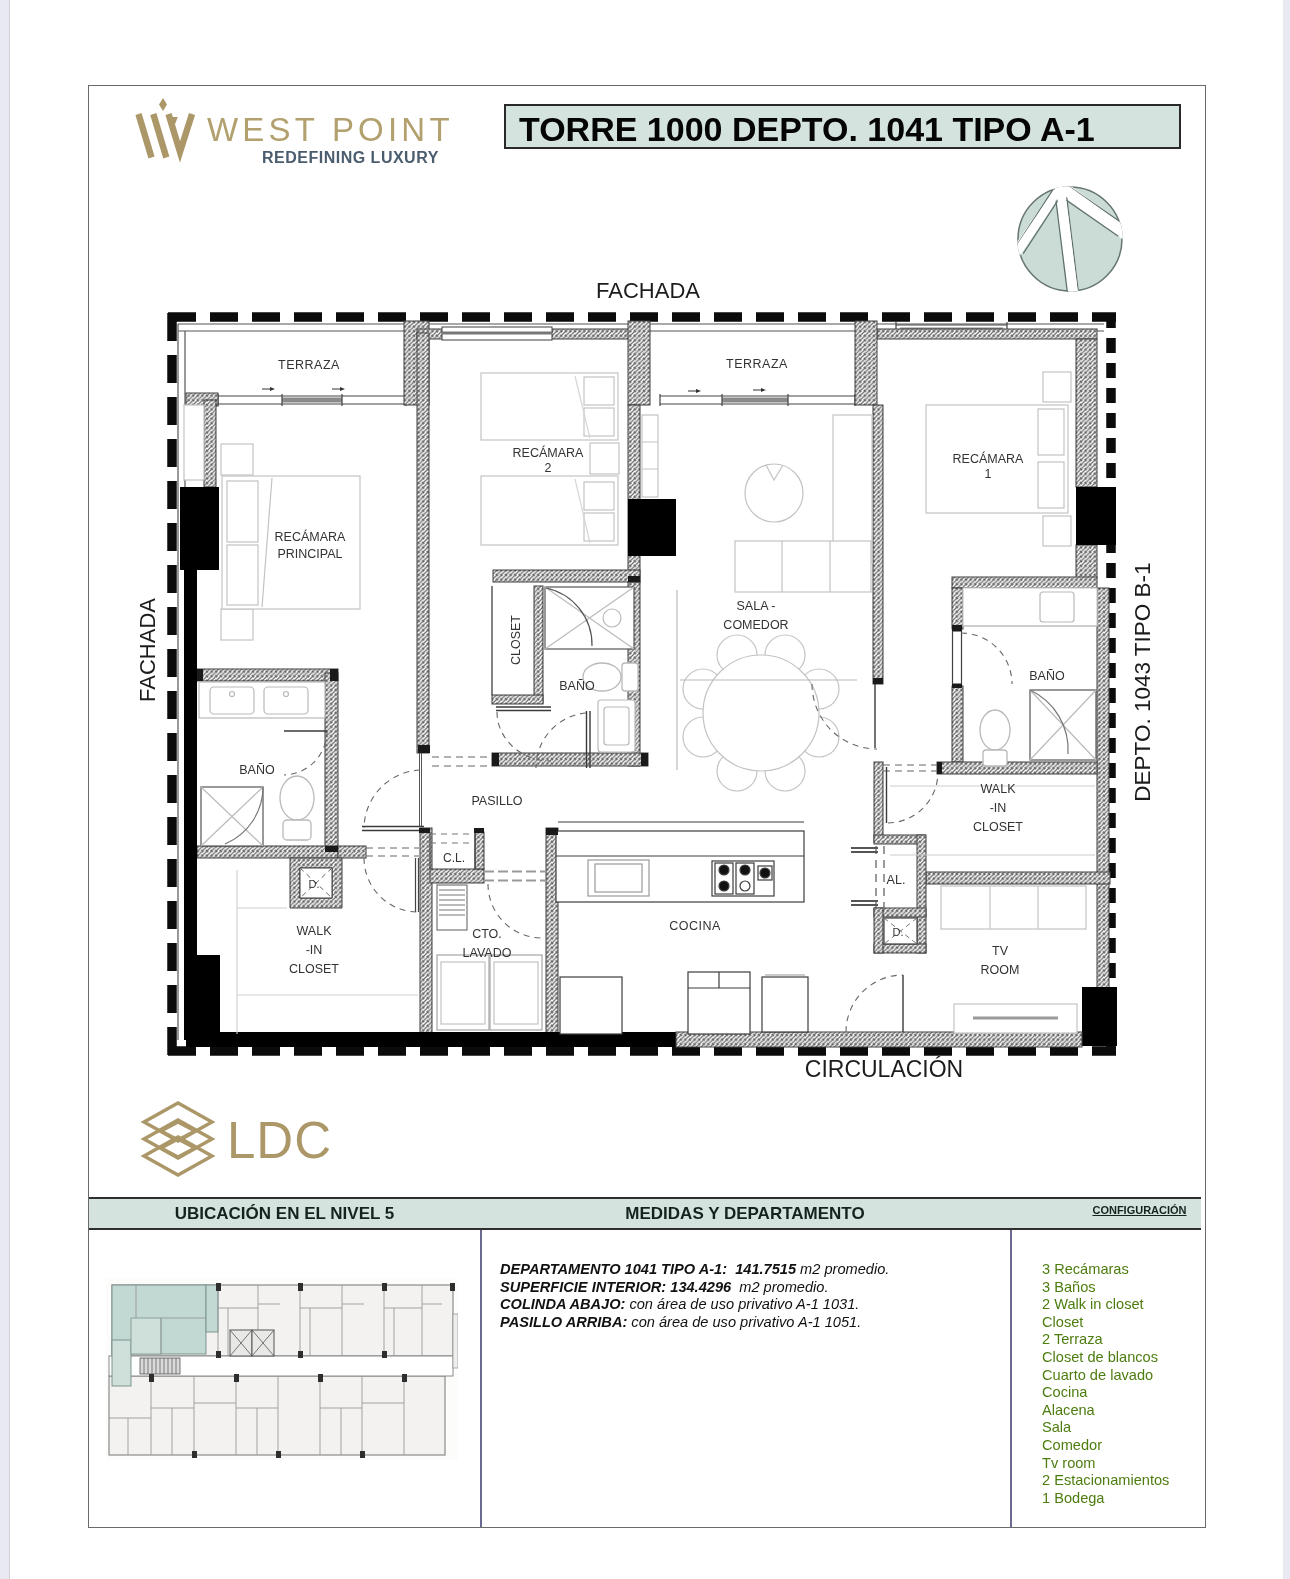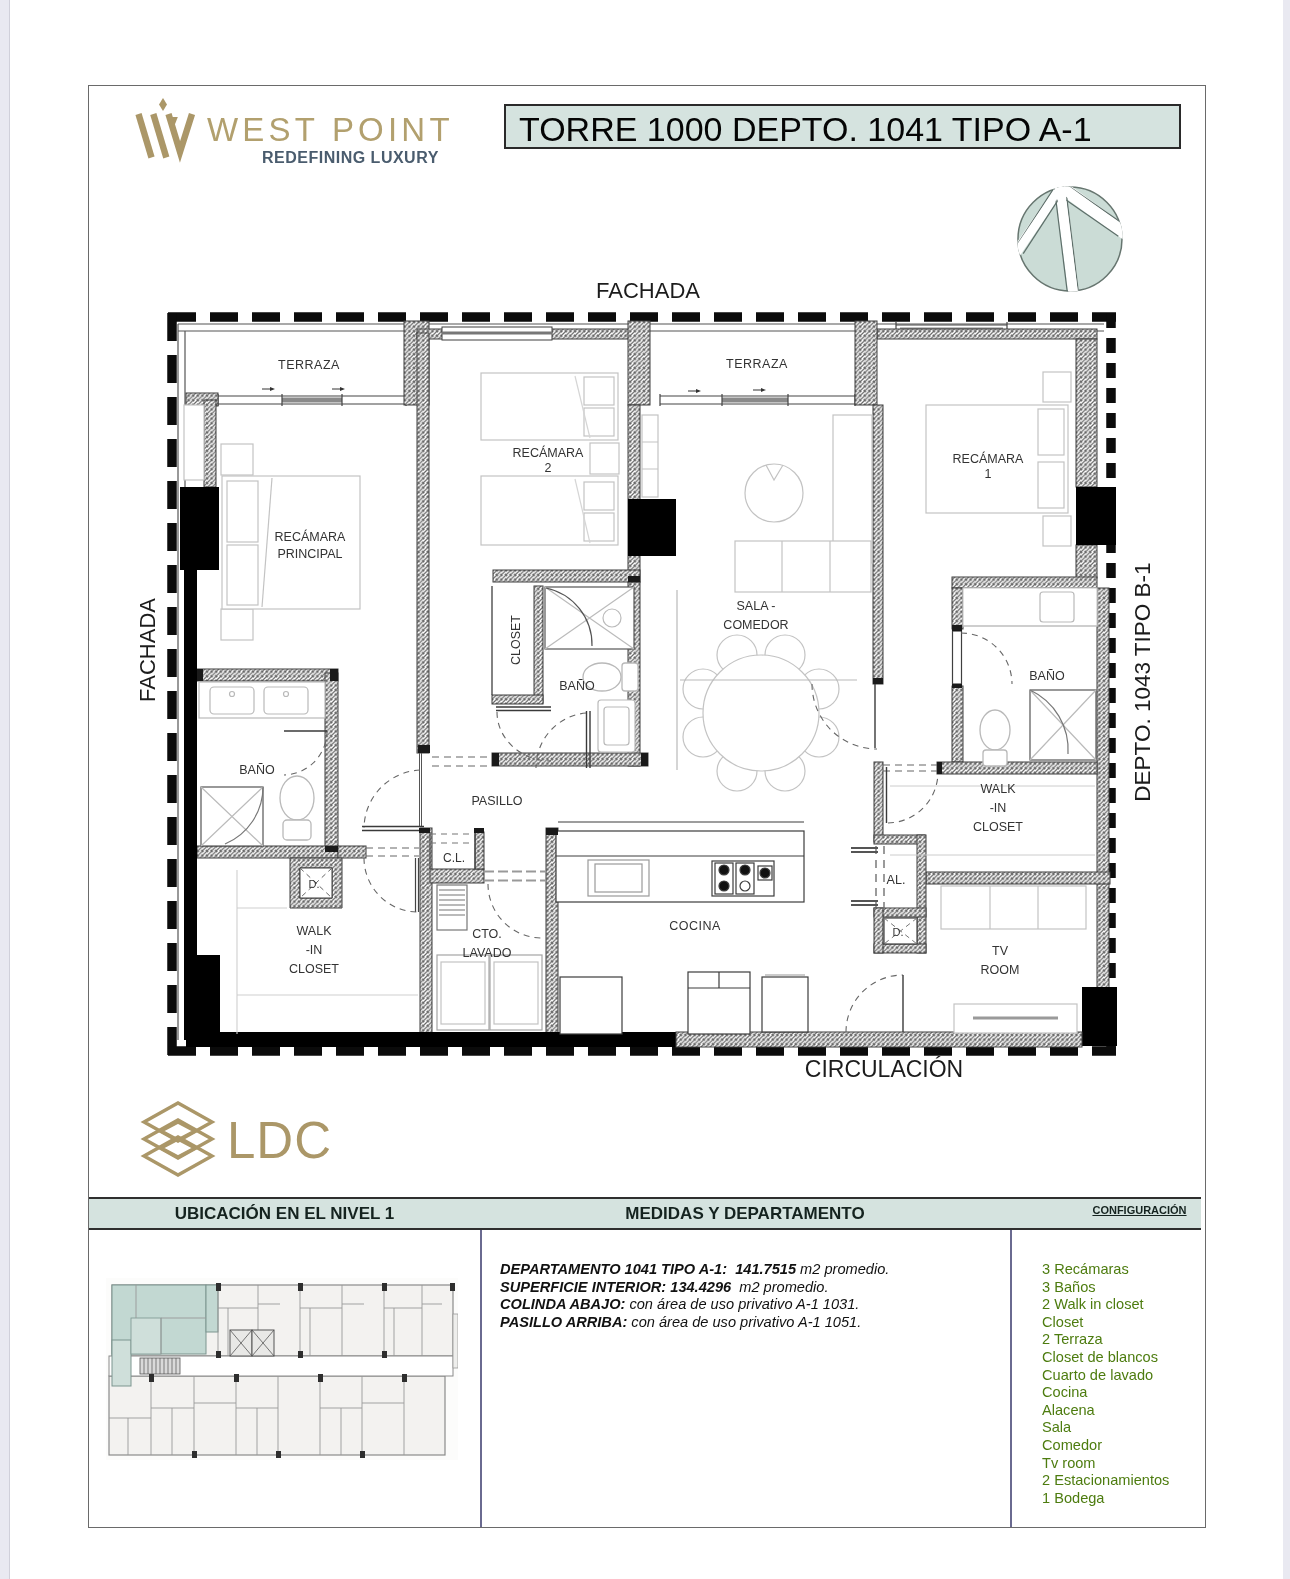--- a/index.html
+++ b/index.html
@@ -26,21 +26,21 @@
     <path d="M43.5,22 L55,60 L67,22" stroke-linejoin="miter"></path>
   </g>
 </svg>
 
 <div class="abs" style="left:207px;top:111px;white-space:nowrap;font-size:33px;letter-spacing:4.2px;color:#b2a06e;">WEST POINT</div>
 
 <div class="abs" style="left:262px;top:149px;white-space:nowrap;font-size:16px;font-weight:bold;letter-spacing:0.5px;color:#4a5c6e;">REDEFINING LUXURY</div>
 
 <div class="abs" style="left:504px;top:104px;width:673px;height:41px;background:#d5e3df;border:2px solid #2a2a2a;"></div>
 
-<div class="abs" style="left:519px;top:110px;white-space:nowrap;font-size:34px;font-weight:normal;color:#050505;">TORRE 1000 DEPTO. 1041 TIPO A-1</div>
+<div class="abs" style="left:519px;top:110px;white-space:nowrap;font-size:34px;font-weight:bold;color:#050505;">TORRE 1000 DEPTO. 1041 TIPO A-1</div>
 
 <svg class="abs" style="left:1010px;top:180px;" width="130" height="130" viewBox="0 0 130 130">
   <defs>
       <clipPath id="cclip">
         <circle cx="60" cy="59" r="52.6"></circle>
       </clipPath>
     </defs>
   <circle cx="60" cy="59" r="52" fill="#cbdcd6" stroke="#66756f" stroke-width="1.5"></circle>
   <g clip-path="url(#cclip)">
     <g stroke="#ffffff" fill="none">
@@ -536,21 +536,21 @@
     <polygon points="6,60 40,41 74,60 40,79"></polygon>
     <polygon points="23,35 40,26 57,35 40,44"></polygon>
     <polygon points="23,52 40,43 57,52 40,61"></polygon>
   </g>
 </svg>
 
 <div class="abs" style="left:227px;top:1111px;font-size:51px;color:#ab9768;letter-spacing:1px;">LDC</div>
 
 <div class="abs" style="left:89px;top:1197px;width:1112px;height:33px;background:#d5e3df;border-top:2px solid #2f2f2f;border-bottom:2px solid #2f2f2f;box-sizing:border-box;"></div>
 
-<div class="abs" style="left:89px;top:1204px;width:391px;text-align:center;font-size:17px;font-weight:bold;color:#15231f;">UBICACIÓN EN EL NIVEL 1</div>
+<div class="abs" style="left:89px;top:1204px;width:391px;text-align:center;font-size:17px;font-weight:bold;color:#15231f;">UBICACIÓN EN EL NIVEL 5</div>
 
 <div class="abs" style="left:480px;top:1204px;width:530px;text-align:center;font-size:17px;font-weight:bold;color:#15231f;">MEDIDAS Y DEPARTAMENTO</div>
 
 <div class="abs" style="left:1044px;top:1204px;width:191px;text-align:center;font-size:11px;font-weight:bold;color:#15231f;text-decoration:underline;">CONFIGURACIÓN</div>
 
 <div class="abs" style="left:480px;top:1230px;width:1.5px;height:297px;background:#6a6a90;"></div>
 
 <div class="abs" style="left:1010px;top:1230px;width:1.5px;height:297px;background:#6a6a90;"></div>
 
 <div class="abs" style="left:500px;top:1261px;width:500px;font-size:14.6px;line-height:17.6px;color:#111;font-style:italic;">

